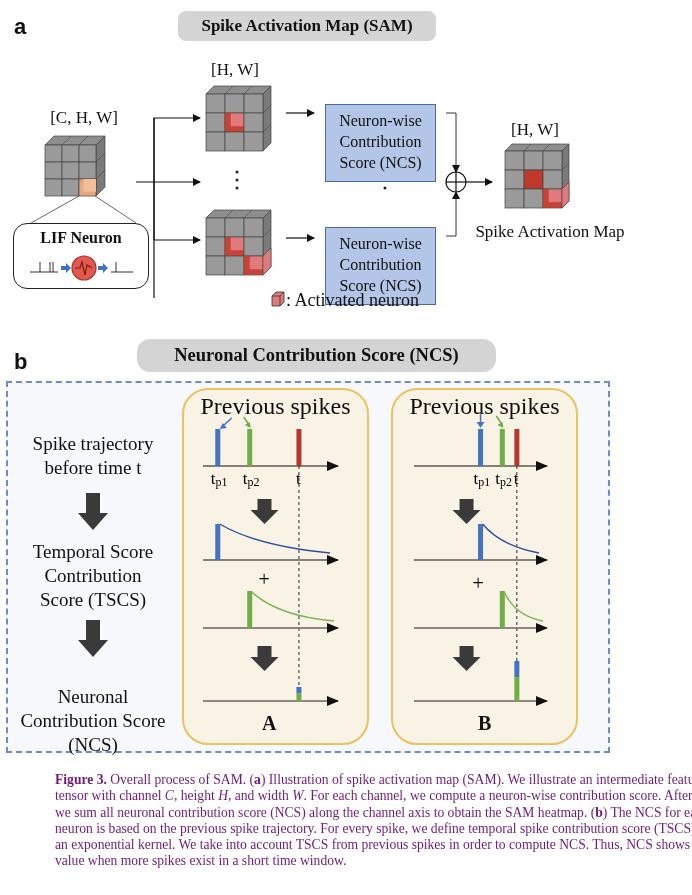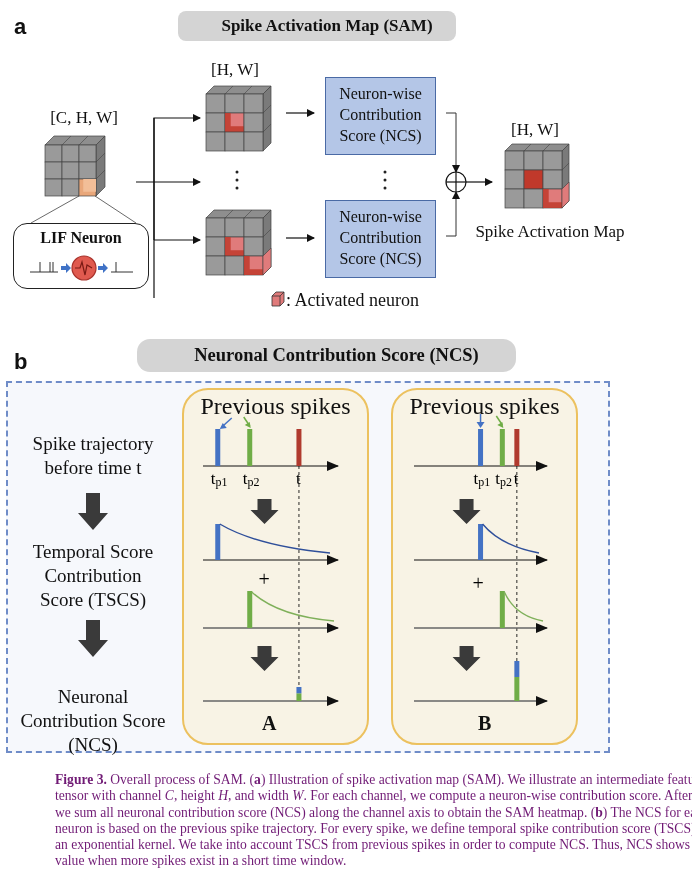--- a/index.html
+++ b/index.html
@@ -1,21 +1,21 @@
 <!DOCTYPE html>
 <html><head>
 <meta charset="utf-8">
 <style>
   html,body{margin:0;padding:0;background:#ffffff;}
   body{width:692px;height:895px;position:relative;overflow:hidden;font-family:"Liberation Serif",serif;color:#111;}
   .abs{position:absolute;}
   .panel-letter{font-family:"Liberation Sans",sans-serif;font-weight:bold;font-size:22px;color:#111;}
-  .title-pill{background:#d4d4d4;border-radius:8px;font-weight:bold;text-align:center;color:#111;padding-left:20px;}
+  .title-pill{background:#d4d4d4;border-radius:8px;font-weight:bold;text-align:center;color:#111;}
   .label{font-size:17px;text-align:center;white-space:nowrap;}
-  .ncs-box{background:#b4c6e7;border:1.5px solid #4a6aa5;text-align:center;font-size:16px;line-height:21px;box-sizing:border-box;padding-top:5px;}
+  .ncs-box{background:#b4c6e7;border:1.5px solid #4a6aa5;text-align:center;font-size:16px;line-height:21px;box-sizing:border-box;padding-top:5px;margin-top:27px;}
   .lif-box{border:1.5px solid #222;border-radius:14px;background:#fff;box-sizing:border-box;}
   .b-frame{border:2px dashed #6f8cc8;background:#f6f8fc;box-sizing:border-box;}
   .card{background:#f8f3e5;border:2px solid #ecc15f;border-radius:26px;box-sizing:border-box;}
   .card-title{font-size:24px;text-align:center;white-space:nowrap;}
   .left-text{font-size:19px;text-align:center;line-height:24px;white-space:nowrap;}
   .caption{font-size:13.6px;line-height:16.3px;color:#701a75;margin-left:47px;}
   .caption b{font-weight:bold;}
   svg text{font-family:"Liberation Serif",serif;}
 </style>
 </head>

